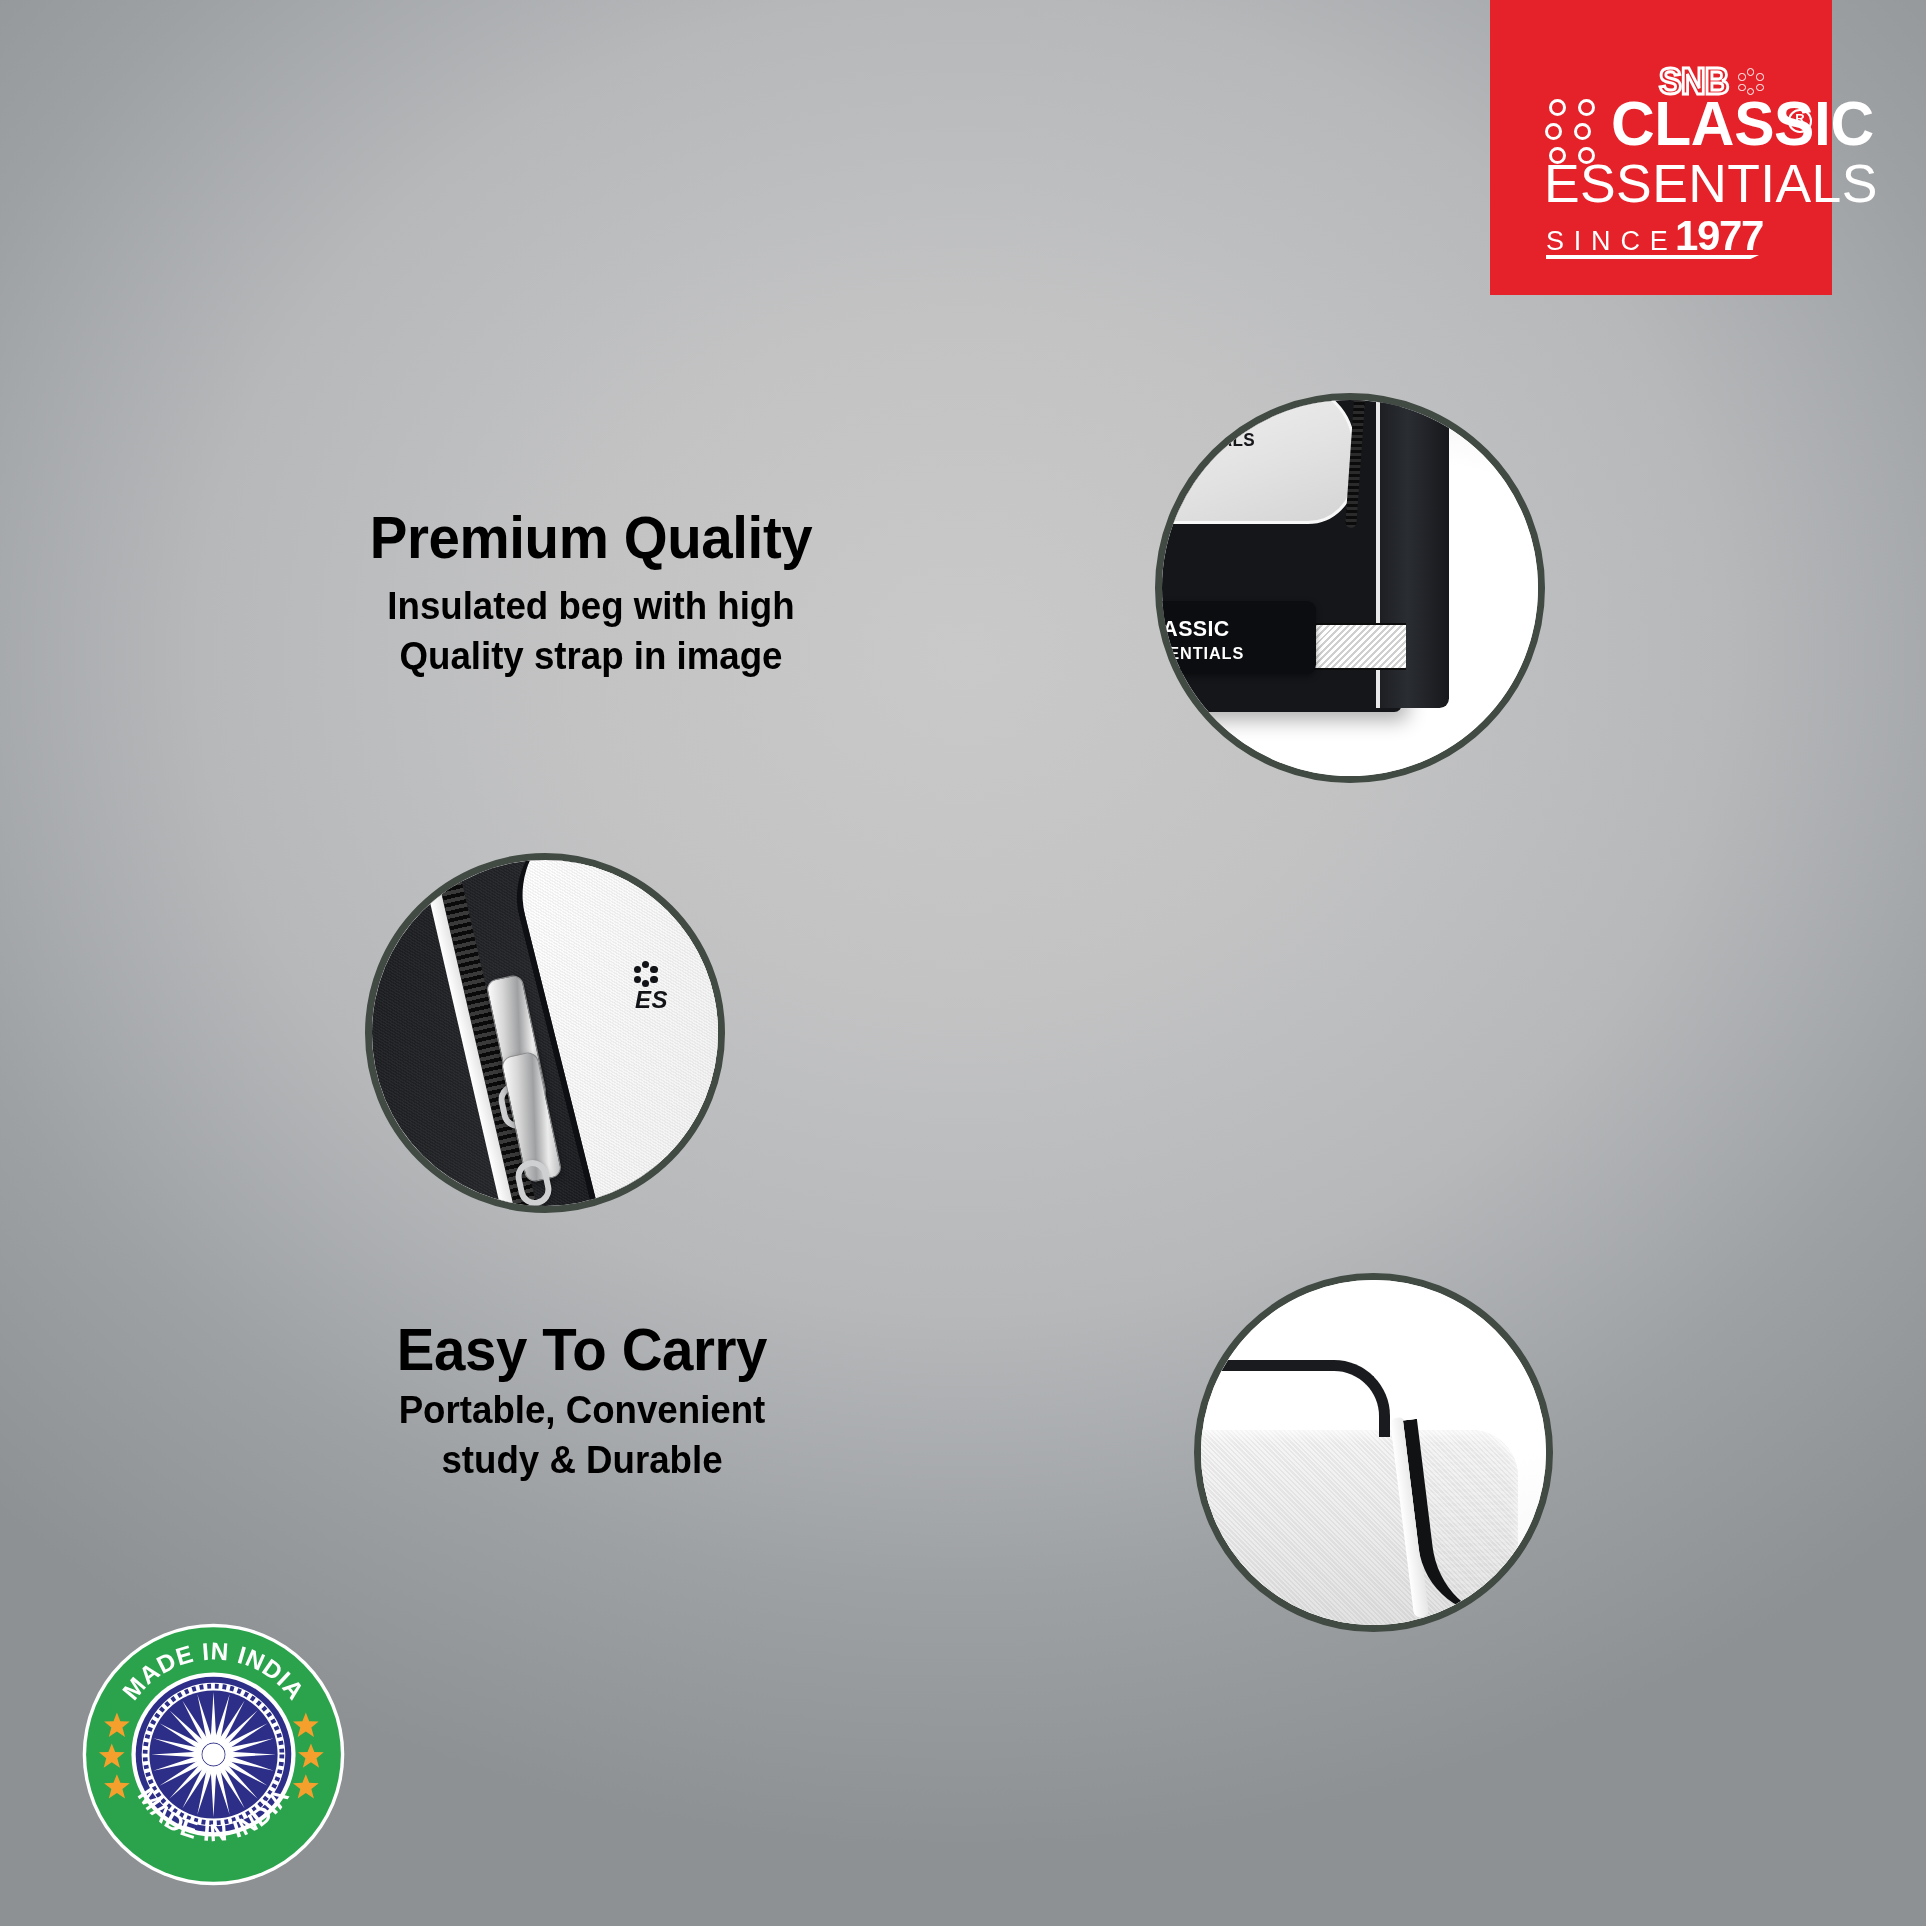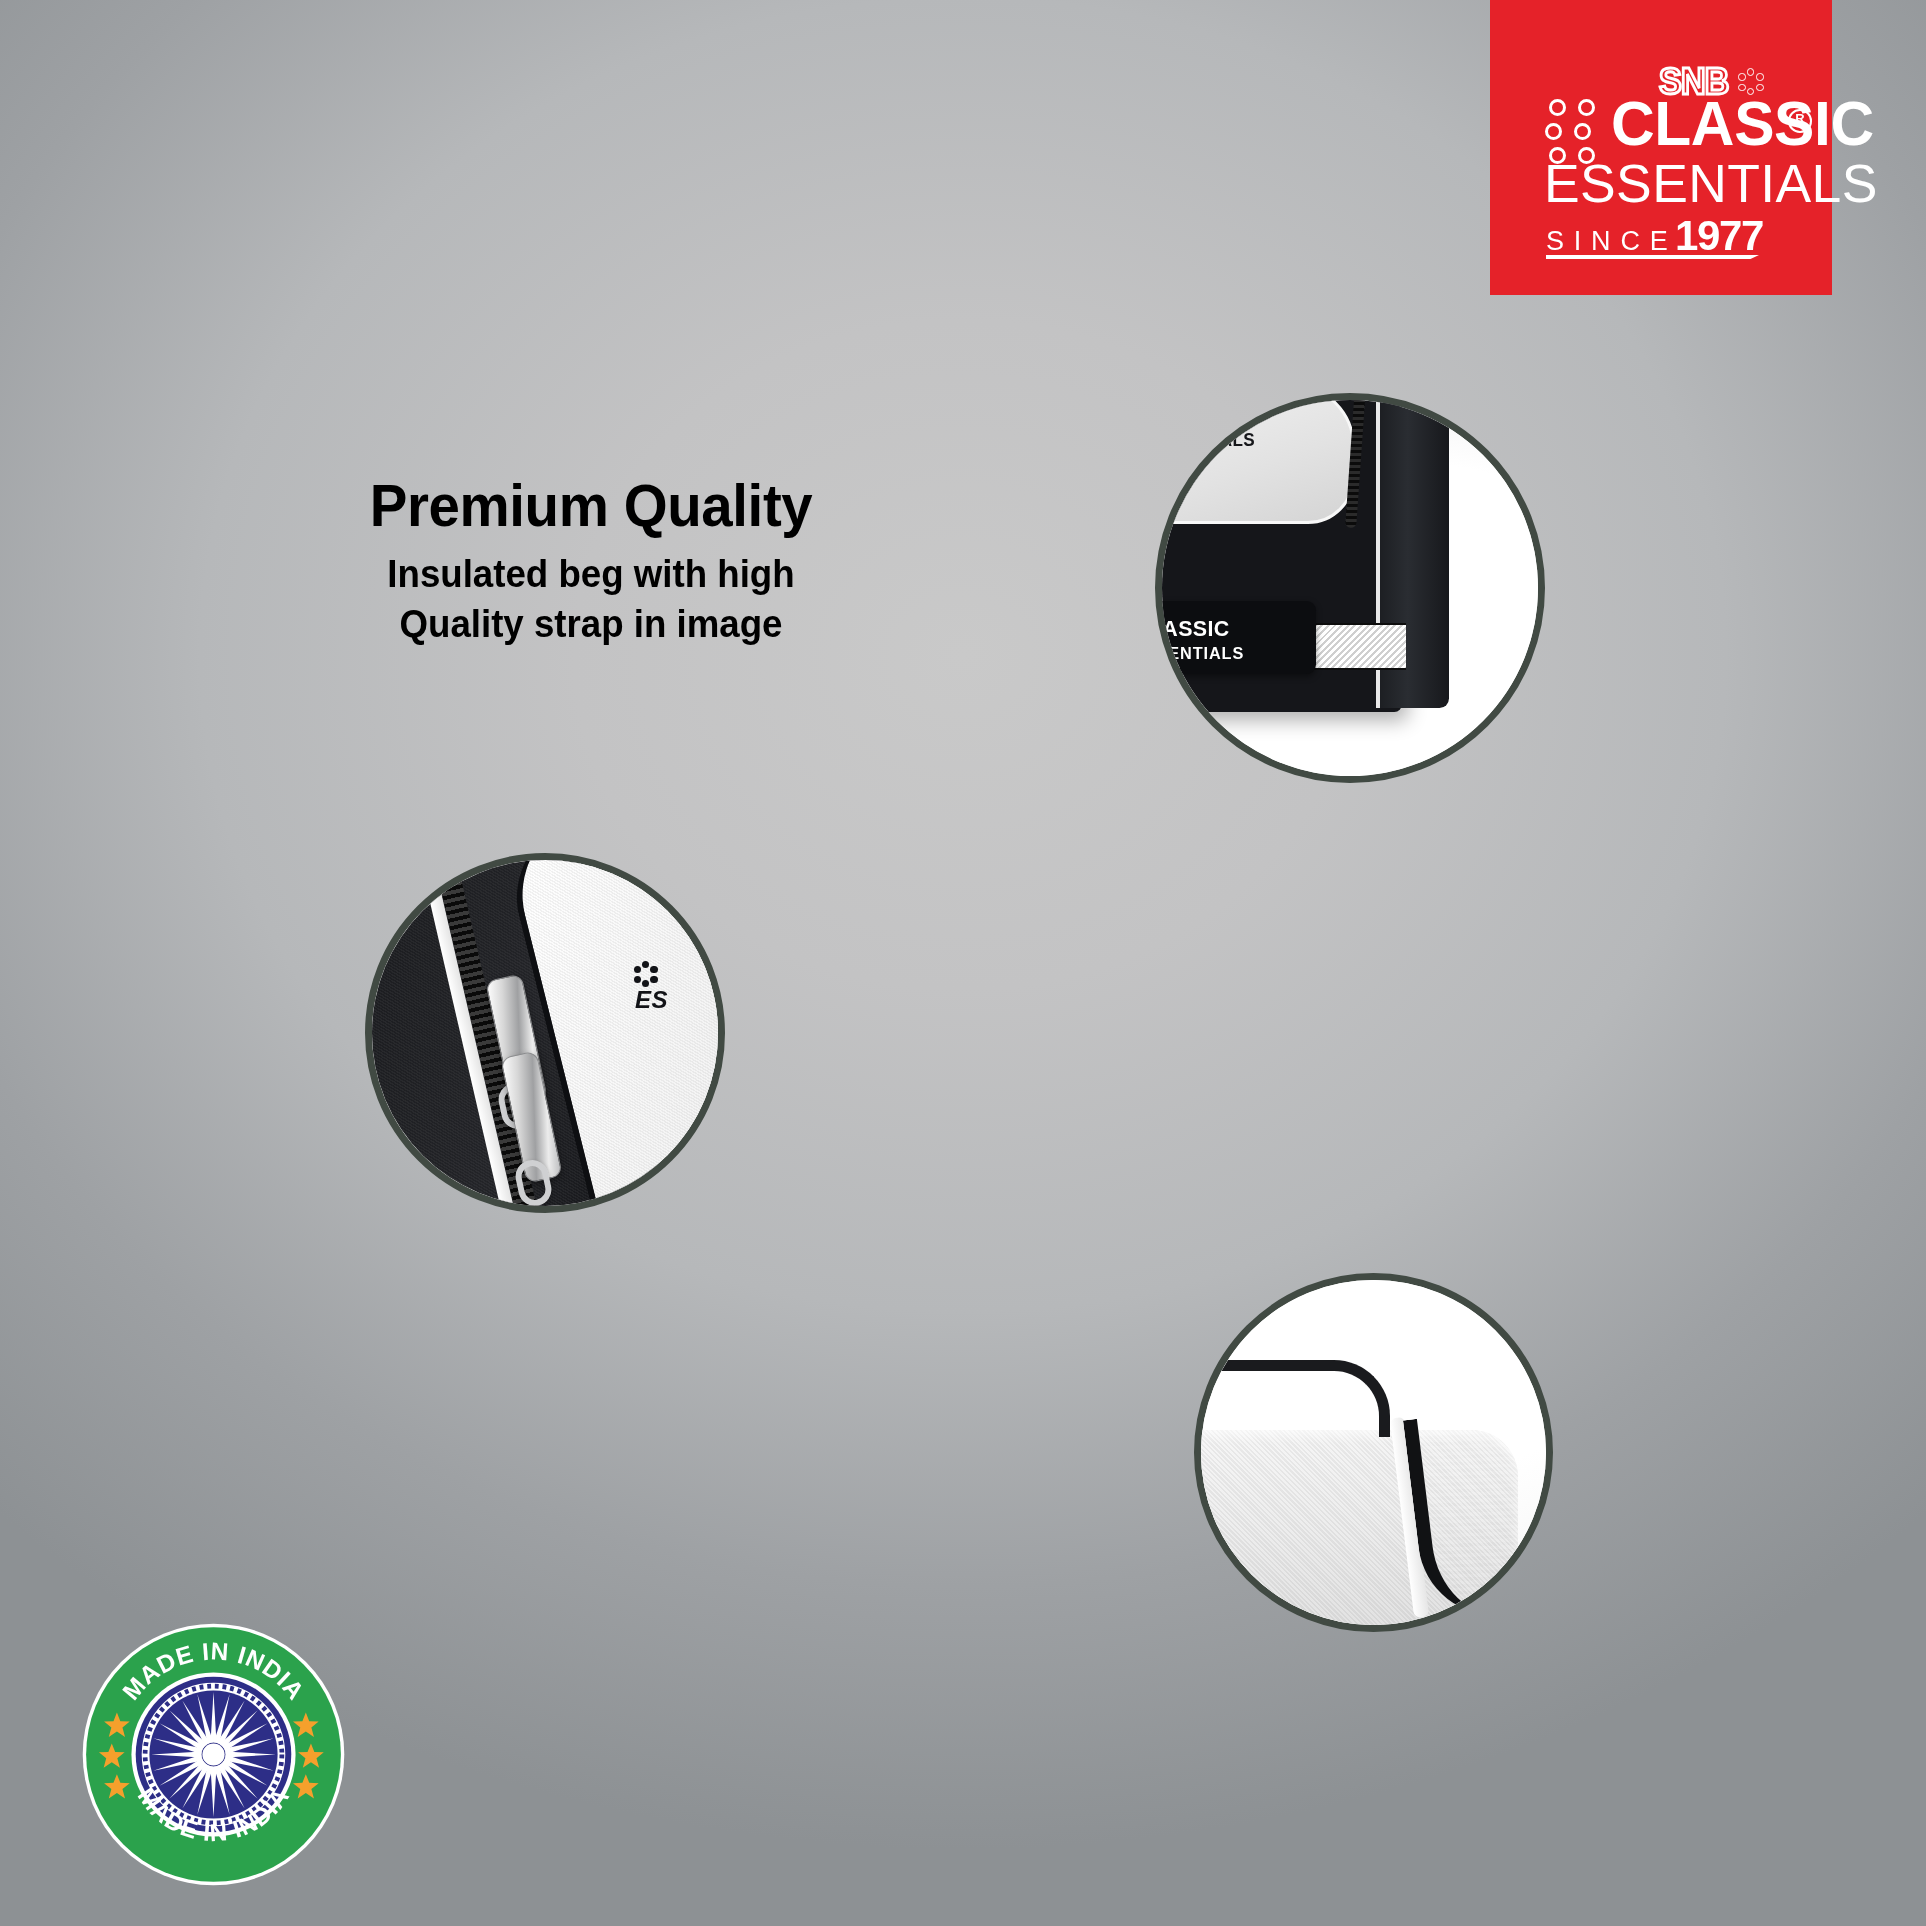--- a/index.html
+++ b/index.html
@@ -250,21 +250,21 @@
   .feat{position:absolute;}
   .feat-title{
     font-size:60px;line-height:64px;font-weight:bold;color:#000000;
     letter-spacing:-0.4px;transform:scaleX(.94);white-space:nowrap;
   }
   .feat-body{
     font-size:39px;line-height:50px;font-weight:bold;color:#000000;
     transform:scaleX(.94);
   }
 
-  #feat1{left:270px;top:474px;width:642px;text-align:center;}
+  #feat1{left:270px;top:506px;width:642px;text-align:center;}
   #feat1 .feat-title{transform-origin:center top;}
   #feat1 .feat-body{transform-origin:center top;margin-top:11px;}
 
   #feat2{left:942px;top:929px;width:693px;text-align:center;}
   #feat2 .feat-title{transform-origin:center top;}
   #feat2 .feat-body{transform-origin:center top;margin-top:8.6px;}
 
   #feat3{left:278px;top:1318px;width:608px;text-align:center;}
   #feat3 .feat-title{transform-origin:center top;}
   #feat3 .feat-body{transform-origin:center top;margin-top:3.4px;}
@@ -368,20 +368,27 @@
 
   <div class="feat" id="feat1">
     <div class="feat-title">Premium Quality</div>
     <div class="feat-body">
       <div>Insulated beg with high</div>
       <div>Quality strap in image</div>
     </div>
   </div>
 
 
+  <div class="feat" id="feat3">
+    <div class="feat-title">Easy To Carry</div>
+    <div class="feat-body">
+      <div>Portable, Convenient</div>
+      <div>study &amp; Durable</div>
+    </div>
+  </div>
 
   <div id="badge">
     <svg viewBox="0 0 620 620" xmlns="http://www.w3.org/2000/svg">
       <defs>
         <path id="arcTop" d="M 88 310 A 222 222 0 0 1 532 310" fill="none"></path>
         <path id="arcBot" d="M 108 310 A 202 202 0 0 0 512 310" fill="none"></path>
       </defs>
 
       <circle cx="310" cy="310" r="306" fill="#ffffff"></circle>
       <circle cx="310" cy="310" r="298" fill="#2ba24c"></circle>

